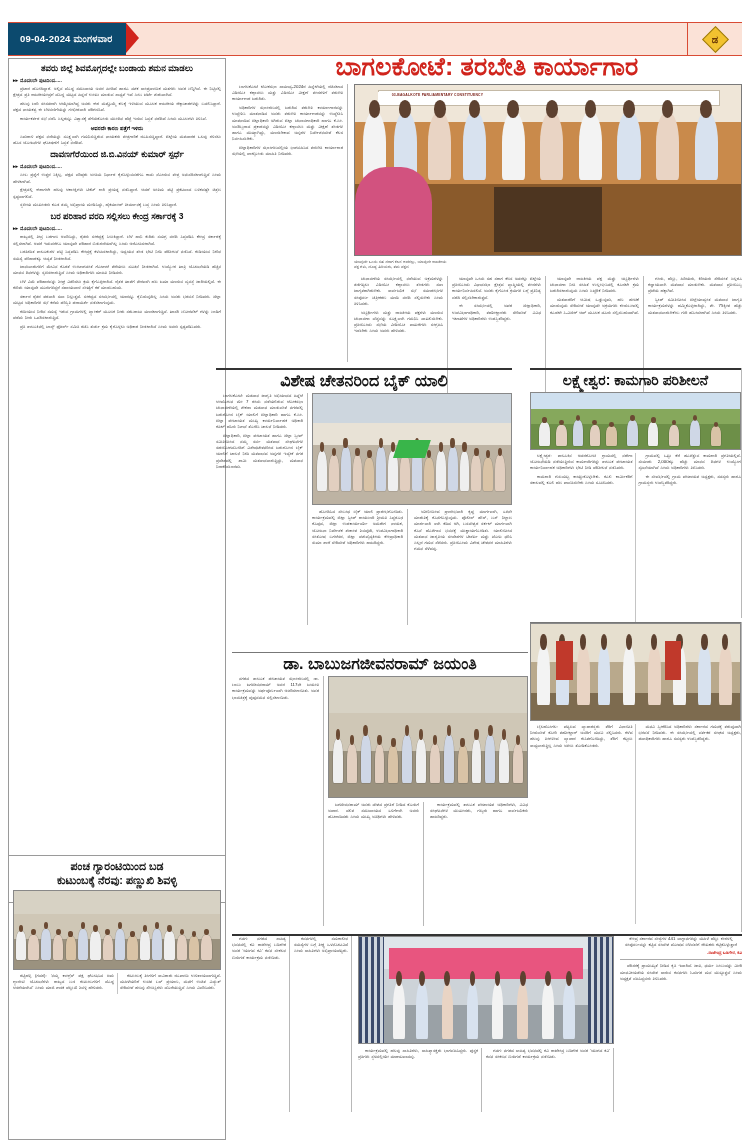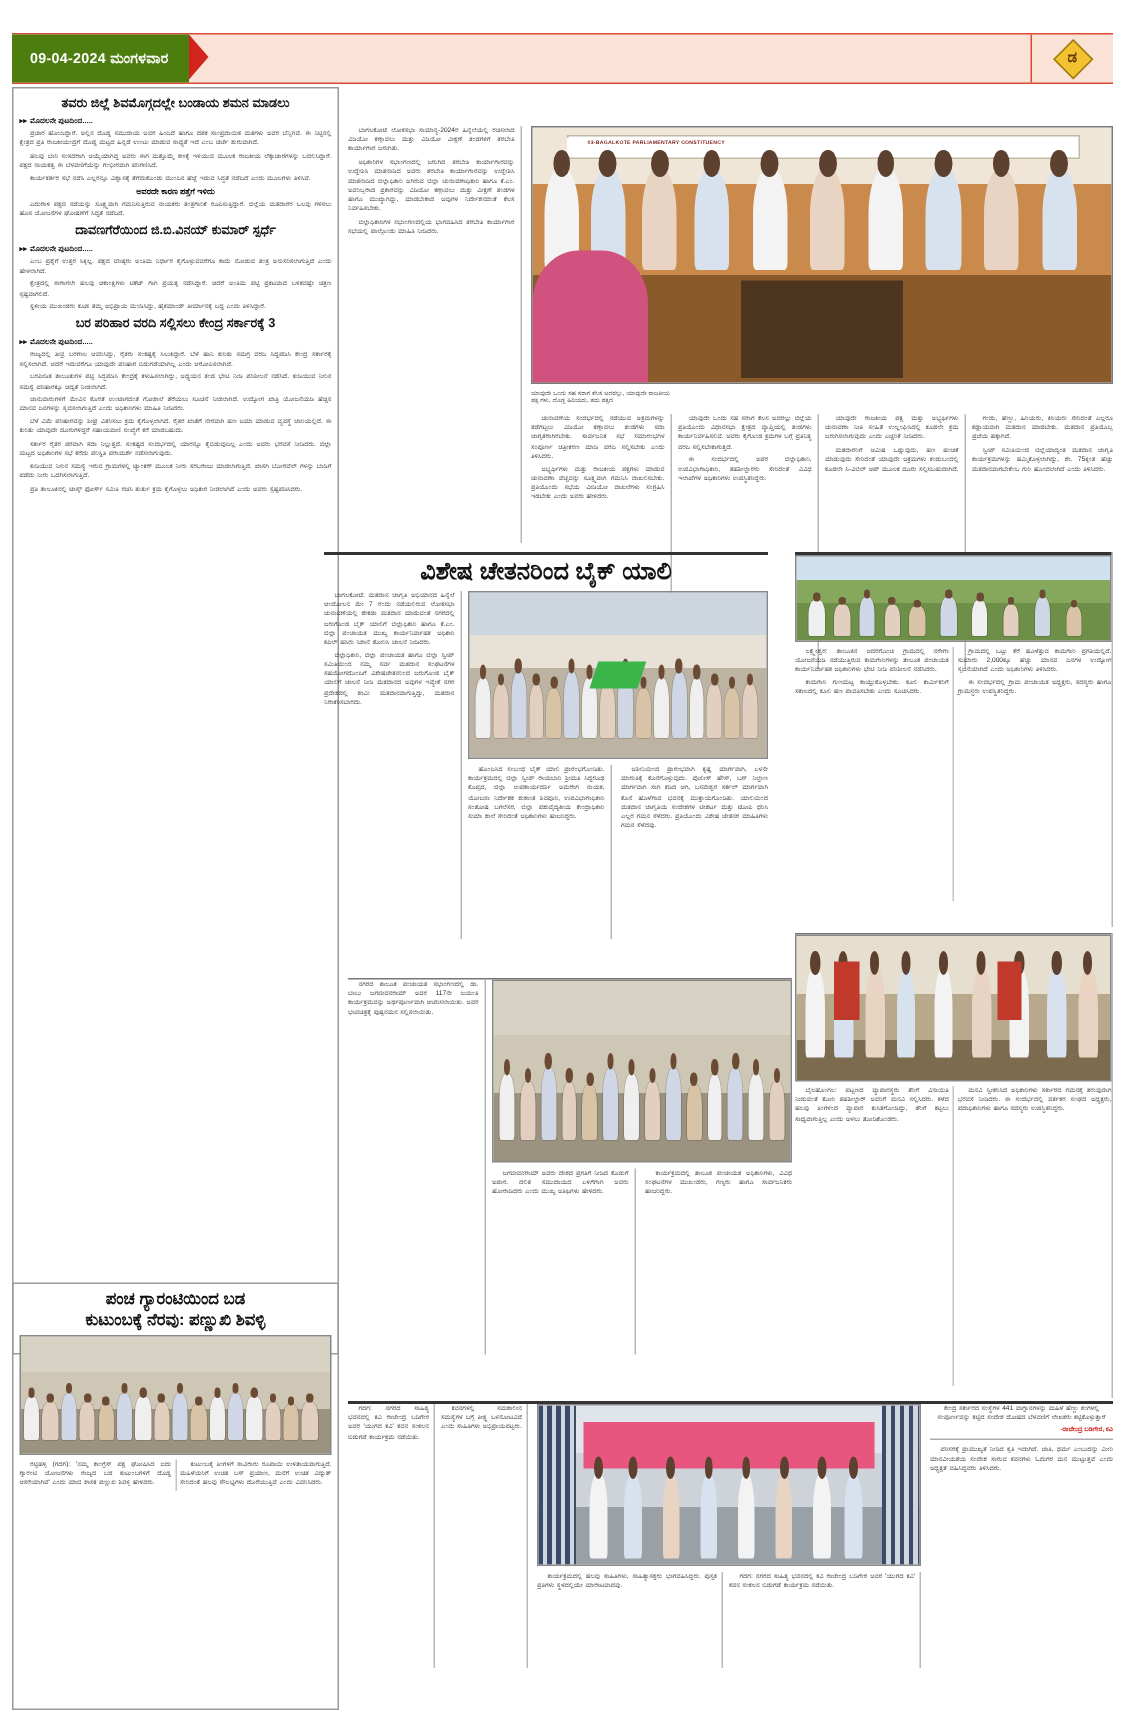--- a/index.html
+++ b/index.html
@@ -2,21 +2,21 @@
 <html><head>
 <meta charset="utf-8">
 <style>
   html,body{margin:0;padding:0;background:#fff;}
   body{width:750px;height:1148px;font-family:"Liberation Sans",sans-serif;overflow:hidden;}
   .page{position:relative;width:750px;height:1148px;background:#fff;box-sizing:border-box;padding:0;}
 
   
   .masthead{position:absolute;left:8px;top:22px;width:734px;height:32px;
     background:#fbe2d7;border-top:1px solid #d94b34;border-bottom:1px solid #d94b34;display:flex;align-items:stretch;}
-  .md-date{background:#4d7c0f;color:#fff;font-size:9.5px;font-weight:bold;display:flex;align-items:center;
+  .md-date{background:#0c4a6e;color:#fff;font-size:9.5px;font-weight:bold;display:flex;align-items:center;
     padding:0 14px 0 12px;letter-spacing:.2px;white-space:nowrap;position:relative;}
   .md-date:after{content:"";position:absolute;right:-13px;top:0;width:0;height:0;
     border-top:15.5px solid transparent;border-bottom:15.5px solid transparent;border-left:13px solid #d0241c;}
   .md-kn{color:#d0241c;font-size:13px;font-weight:bold;display:flex;align-items:center;padding-left:26px;white-space:nowrap;}
   .md-spacer{flex:1;}
   .md-en{display:flex;align-items:center;gap:5px;padding-right:10px;white-space:nowrap;}
   .md-en .brand{color:#d0241c;font-size:14px;font-weight:bold;letter-spacing:-.2px;}
   .md-en .sub{color:#222;font-size:8.5px;}
   .md-en .dt{color:#d0241c;font-size:12px;font-weight:bold;}
   .md-en .day{color:#222;font-size:9px;letter-spacing:.4px;}
@@ -155,20 +155,21 @@
           <i style="left:85%"></i>
           <i style="left:91%"></i>
       </div>
     </div>
     <div class="cols2 body-txt" style="margin-top:3px;">
       <p>ರಟ್ಟಿಹಳ್ಳಿ (ಗದಗ): 'ನಮ್ಮ ಕಾಂಗ್ರೆಸ್ ಪಕ್ಷ ಘೋಷಿಸಿದ ಐದು ಗ್ಯಾರಂಟಿ ಯೋಜನೆಗಳು ರಾಜ್ಯದ ಬಡ ಕುಟುಂಬಗಳಿಗೆ ದೊಡ್ಡ ಆಸರೆಯಾಗಿವೆ' ಎಂದು ಮಾಜಿ ಶಾಸಕ ಪಣ್ಣುಖಿ ಶಿವಳ್ಳಿ ಹೇಳಿದರು.</p>
       <p>ಕುಟುಂಬಕ್ಕೆ ತಿಂಗಳಿಗೆ ಸಾವಿರಾರು ರೂಪಾಯಿ ಉಳಿತಾಯವಾಗುತ್ತಿದೆ. ಮಹಿಳೆಯರಿಗೆ ಉಚಿತ ಬಸ್ ಪ್ರಯಾಣ, ಮನೆಗೆ ಉಚಿತ ವಿದ್ಯುತ್ ಸೇರಿದಂತೆ ಹಲವು ಸೌಲಭ್ಯಗಳು ದೊರೆಯುತ್ತಿವೆ ಎಂದು ವಿವರಿಸಿದರು.</p>
     </div>
   </div>
 
+  <div class="hl-main">ಬಾಗಲಕೋಟೆ: ತರಬೇತಿ ಕಾರ್ಯಾಗಾರ</div>
 
   <div class="box" style="left:232px;top:84px;width:510px;height:278px;">
 
     <div class="box col-rule" style="left:0;top:0;width:116px;height:278px;padding-right:4px;">
       <div class="body-txt">
           <p>ಬಾಗಲಕೋಟೆ ಲೋಕಸಭಾ ಸಾಮಾನ್ಯ-2024ರ ಹಿನ್ನೆಲೆಯಲ್ಲಿ ರಚಿಸಲಾದ ವಿಡಿಯೋ ಕಣ್ಗಾವಲು ಮತ್ತು ವಿಡಿಯೋ ವೀಕ್ಷಣೆ ತಂಡಗಳಿಗೆ ತರಬೇತಿ ಕಾರ್ಯಾಗಾರ ಜರುಗಿತು.</p>
           <p>ಅಧಿಕಾರಿಗಳ ಸಭಾಂಗಣದಲ್ಲಿ ಜರುಗಿದ ತರಬೇತಿ ಕಾರ್ಯಾಗಾರವನ್ನು ಉದ್ದೇಶಿಸಿ ಮಾತನಾಡಿದ ಅವರು ತರಬೇತಿ ಕಾರ್ಯಾಗಾರವನ್ನು ಉದ್ದೇಶಿಸಿ ಮಾತನಾಡಿದ ಜಿಲ್ಲಾಧಿಕಾರಿ ಅಗಿರುವ ಜಿಲ್ಲಾ ಚುನಾವಣಾಧಿಕಾರಿ ಹಾಗೂ ಕೆ.ಎಂ. ಅವರಿಬ್ಬರಾದ ಪ್ರಕಾರವನ್ನು ವಿಡಿಯೋ ಕಣ್ಗಾವಲು ಮತ್ತು ವೀಕ್ಷಣೆ ತಂಡಗಳ ಹಾಗೂ ಮುಖ್ಯಾಗಿದ್ದು, ಮಾಡಬೇಕಾದ ಅವುಗಳ ನಿರ್ದೇಶನದಂತೆ ಕೆಲಸ ನಿರ್ವಹಿಸಬೇಕು.</p>
           <p>ಜಿಲ್ಲಾಧಿಕಾರಿಗಳ ಸಭಾಂಗಣದಲ್ಲಿಯ ಭಾಗವಹಿಸಿದ ತರಬೇತಿ ಕಾರ್ಯಾಗಾರ ಸಭೆಯಲ್ಲಿ ಪಾಲ್ಗೊಂಡು ಮಾಹಿತಿ ನೀಡಿದರು.</p>
         </div>
     </div>
@@ -262,20 +263,21 @@
       <div class="box" style="left:198px;top:116px;width:98px;height:116px;">
         <div class="body-txt">
             <p>ಅಶೀನಿಯಿಂದ ಪ್ರಾರಂಭವಾಗಿ ಕೃಷ್ಣ ಮಾರ್ಗವಾಗಿ, ಏಳನೇ ಮಾರುತಿಕ್ಕೆ ಕೊನೆಗೊಳ್ಳುವುದು. ಪೊಲೀಸ್ ಹೌಸ್, ಬಸ್ ನಿಲ್ದಾಣ ಮಾರ್ಗವಾಗಿ ಸಾಗಿ ಕಡಿದ ಆಗಿ, ಬಸವೇಶ್ವರ ಸರ್ಕಲ್ ಮಾರ್ಗವಾಗಿ ಕೊನೆ ಹೊಳೆಗಾವ ಭವನಕ್ಕೆ ಮುಕ್ತಾಯಗೊಂಡಿತು. ಯಾಲಿಯಿಂದ ಮತದಾನ ಜಾಗೃತಿಯ ಸಂದೇಶಗಳ ಟೀಶರ್ಟ ಮತ್ತು ಟೋಪಿ ಧರಿಸಿ ಎಲ್ಲರ ಗಮನ ಸೆಳೆದರು. ಪ್ರತಿಯೊಂದು ವಿಶೇಷ ಚೇತನರ ಮಾಹಿತಿಗಳು ಗಮನ ಸೆಳೆದವು.</p>
           </div>
       </div>
     </div>
   </div>
 
   <div class="box col-rule" style="left:530px;top:368px;width:212px;height:250px;">
     <hr class="hr-thick">
+    <div class="hl-sec" style="margin:2px 0 3px;font-size:14px;">ಲಕ್ಷ್ಮೇಶ್ವರ: ಕಾಮಗಾರಿ ಪರಿಶೀಲನೆ</div>
     <div class="photo scene-field" style="height:56px;border:1px solid #888;position:relative;">
       <div class="crowd" style="bottom:6%;height:60%;">
         <i style="left:4%"></i>
           <i style="left:12%"></i>
           <i style="left:20%"></i>
           <i style="left:28%"></i>
         <i style="left:36%"></i>
           <i style="left:46%"></i>
           <i style="left:56%"></i>
           <i style="left:66%"></i>
@@ -286,20 +288,21 @@
     <div class="cols2 body-txt" style="margin-top:3px;height:170px;overflow:hidden;">
       <p>ಲಕ್ಷ್ಮೇಶ್ವರ: ತಾಲೂಕಿನ ಆದರಗೊಂಚಿ ಗ್ರಾಮದಲ್ಲಿ ನರೇಗಾ ಯೋಜನೆಯಡಿ ನಡೆಯುತ್ತಿರುವ ಕಾಮಗಾರಿಗಳನ್ನು ತಾಲೂಕ ಪಂಚಾಯತ ಕಾರ್ಯನಿರ್ವಾಹಕ ಅಧಿಕಾರಿಗಳು ಭೇಟಿ ನೀಡಿ ಪರಿಶೀಲನೆ ನಡೆಸಿದರು.</p>
         <p>ಕಾಮಗಾರಿ ಗುಣಮಟ್ಟ ಕಾಯ್ದುಕೊಳ್ಳಬೇಕು. ಕೂಲಿ ಕಾರ್ಮಿಕರಿಗೆ ಸಕಾಲದಲ್ಲಿ ಕೂಲಿ ಹಣ ಪಾವತಿಸಬೇಕು ಎಂದು ಸೂಚಿಸಿದರು.</p>
       <p>ಗ್ರಾಮದಲ್ಲಿ ಒಟ್ಟು ಕೆರೆ ಹೂಳೆತ್ತುವ ಕಾಮಗಾರಿ ಪ್ರಗತಿಯಲ್ಲಿದೆ. ಸುಮಾರು 2,000ಕ್ಕೂ ಹೆಚ್ಚು ಮಾನವ ದಿನಗಳ ಉದ್ಯೋಗ ಸೃಜನೆಯಾಗಿದೆ ಎಂದು ಅಧಿಕಾರಿಗಳು ತಿಳಿಸಿದರು.</p>
         <p>ಈ ಸಂದರ್ಭದಲ್ಲಿ ಗ್ರಾಮ ಪಂಚಾಯತ ಅಧ್ಯಕ್ಷರು, ಸದಸ್ಯರು ಹಾಗೂ ಗ್ರಾಮಸ್ಥರು ಉಪಸ್ಥಿತರಿದ್ದರು.</p>
     </div>
   </div>
 
   <div class="box" style="left:232px;top:652px;width:296px;height:280px;">
     <hr class="hr-thin">
+    <div class="hl-sec" style="margin:2px 0 3px;">ಡಾ. ಬಾಬುಜಗಜೀವನರಾಮ್ ಜಯಂತಿ</div>
     <div style="position:relative;height:250px;">
       <div class="box col-rule" style="left:0;top:0;width:92px;height:250px;padding-right:4px;">
         <div class="body-txt">
             <p>ನಗರದ ತಾಲೂಕ ಪಂಚಾಯತ ಸಭಾಂಗಣದಲ್ಲಿ ಡಾ. ಬಾಬು ಜಗಜೀವನರಾಮ್ ಅವರ 117ನೇ ಜಯಂತಿ ಕಾರ್ಯಕ್ರಮವನ್ನು ಅರ್ಥಪೂರ್ಣವಾಗಿ ಆಚರಿಸಲಾಯಿತು. ಅವರ ಭಾವಚಿತ್ರಕ್ಕೆ ಪುಷ್ಪನಮನ ಸಲ್ಲಿಸಲಾಯಿತು.</p>
           </div>
       </div>
       <div class="box photo scene-group" style="left:96px;top:0;width:200px;height:122px;border:1px solid #888;">
         <div class="crowd">
           <i style="left:2%"></i>
             <i style="left:9%"></i>

